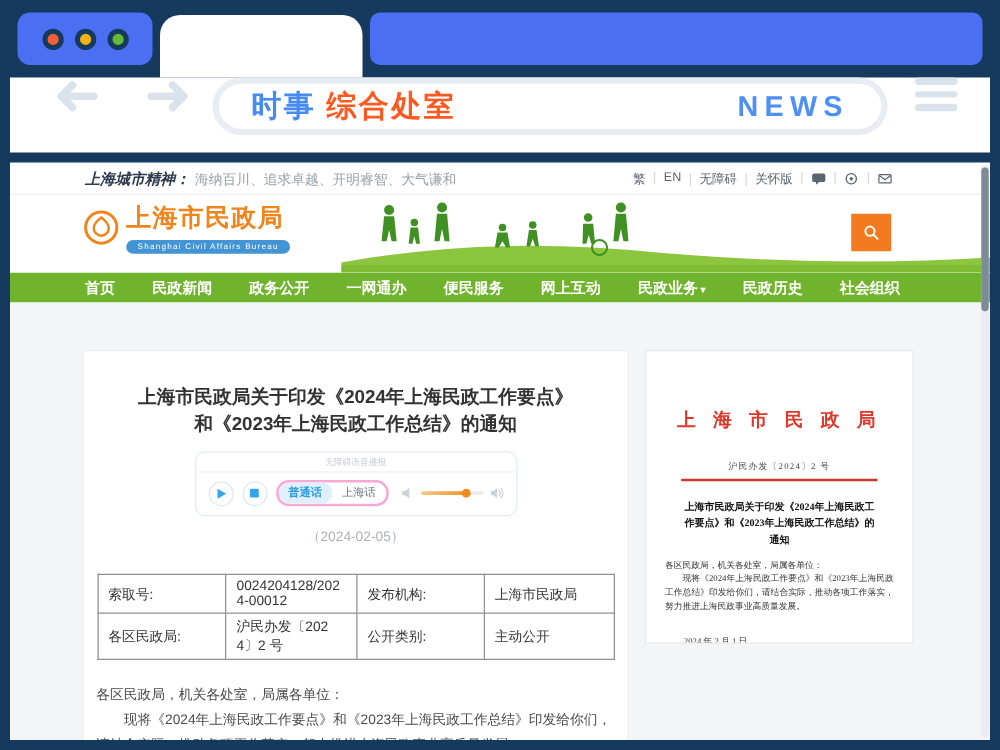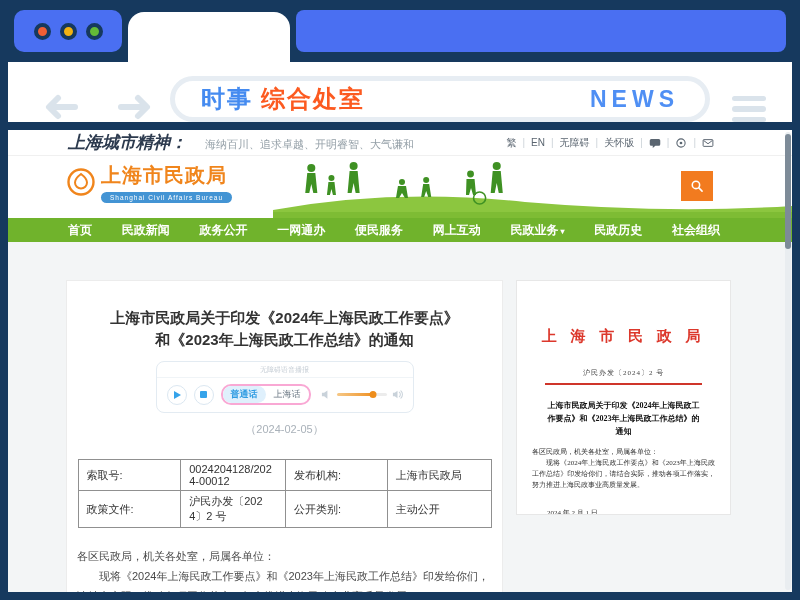--- a/index.html
+++ b/index.html
@@ -11,21 +11,21 @@
   .tl-box { position:absolute; left:14px; top:10px; width:108px; height:42px;
             background:#4a6ff2; border-radius:10px; display:flex; align-items:center;
             justify-content:center; gap:9px; }
   .tl-dot { width:17px; height:17px; border-radius:50%; border:4px solid #16395e; }
   .tab { position:absolute; left:128px; top:12px; width:162px; height:50px;
          background:#ffffff; border-radius:16px 16px 0 0; }
   .bar-right { position:absolute; left:296px; top:10px; right:14px; height:42px;
                background:#4a6ff2; border-radius:8px; }
 
   .toolbar { position:absolute; left:8px; top:62px; right:8px; height:60px;
-             background:#ffffff; display:flex; align-items:flex-end; }
+             background:#ffffff; display:flex; align-items:flex-start; }
   .nav-arrow { margin-left:34px; width:40px; height:30px; display:flex; align-items:center; }
   .nav-arrow svg { width:38px; height:28px; }
   .addr-pill { margin-left:14px; width:540px; height:46px; border:5px solid #e7edf3;
                border-radius:24px; display:flex; align-items:center; padding:0 26px; }
   .addr-seg1 { font-size:24px; font-weight:bold; color:#458bf0; letter-spacing:2px; }
   .addr-seg2 { font-size:24px; font-weight:bold; color:#fc5a20; letter-spacing:2px; margin-left:8px; }
   .news-badge { margin-left:auto; font-size:23px; font-weight:bold; color:#4f8ff4; letter-spacing:5px; }
   .menu-btn { margin-left:auto; margin-right:26px; display:flex; flex-direction:column; gap:5px; }
   .menu-btn i { display:block; width:34px; height:5.5px; border-radius:3px; background:#dae3eb; }
 
@@ -33,22 +33,22 @@
   .site { position:absolute; left:8px; right:8px; top:130px; bottom:8px;
           background:#ffffff; overflow:hidden; }
   .sb-track { position:absolute; right:1px; top:2px; bottom:2px; width:6px;
               background:#e9edf0; border-radius:3px; z-index:30; }
   .sb-thumb { position:absolute; top:2px; left:0; width:6px; height:115px;
               background:#7d8b98; border-radius:3px; }
 
   .utility { height:26px; display:flex; align-items:center; justify-content:space-between;
              padding:0 78px 0 60px; border-bottom:1px solid #f0f0f0; }
   .slogan-label { font-family:"Liberation Serif", serif; font-style:italic; font-weight:bold;
-                  font-size:17px; color:#2c3a4e; }
-  .slogan-text { font-size:11px; color:#95a0a8; margin-left:18px; }
+                  font-size:12px; color:#2c3a4e; }
+  .slogan-text { font-size:11px; color:#95a0a8; margin-left:4px; }
   .util-right { display:flex; align-items:center; font-size:10px; color:#5a6570; }
   .util-right > * + *::before { content:"|"; color:#ccd3d8; margin:0 6px; font-style:normal; }
   .util-ico { display:inline-flex; align-items:center; }
   .util-ico svg { width:12px; height:12px; }
 
   .header { height:62px; position:relative; background:#fff; }
   .logo { position:absolute; left:58px; top:8px; display:flex; align-items:center; gap:5px; }
   .logo-emblem svg { width:30px; height:30px; }
   .logo-name { font-size:20px; font-weight:bold; color:#f0851c; letter-spacing:1px; line-height:22px; }
   .logo-en { display:inline-block; margin-top:2px; background:#4394d4; color:#fff; font-size:6.5px;
@@ -296,21 +296,21 @@
 
       <table class="meta-table">
         <tbody>
             <tr>
           <td class="c1">索取号:</td>
           <td class="c2">0024204128/2024-00012</td>
           <td class="c3">发布机构:</td>
           <td class="c4">上海市民政局</td>
         </tr>
         <tr>
-          <td class="c1">政策文件:</td>
+          <td class="c1">各区民政局:</td>
           <td class="c2">沪民办发〔2024〕2 号</td>
           <td class="c3">公开类别:</td>
           <td class="c4">主动公开</td>
         </tr>
       </tbody>
         </table>
 
       <div class="art-body">
         <p>各区民政局，机关各处室，局属各单位：</p>
         <p class="indent">现将《2024年上海民政工作要点》和《2023年上海民政工作总结》印发给你们，请结合实际，推动各项工作落实，努力推进上海民政事业高质量发展。</p>

